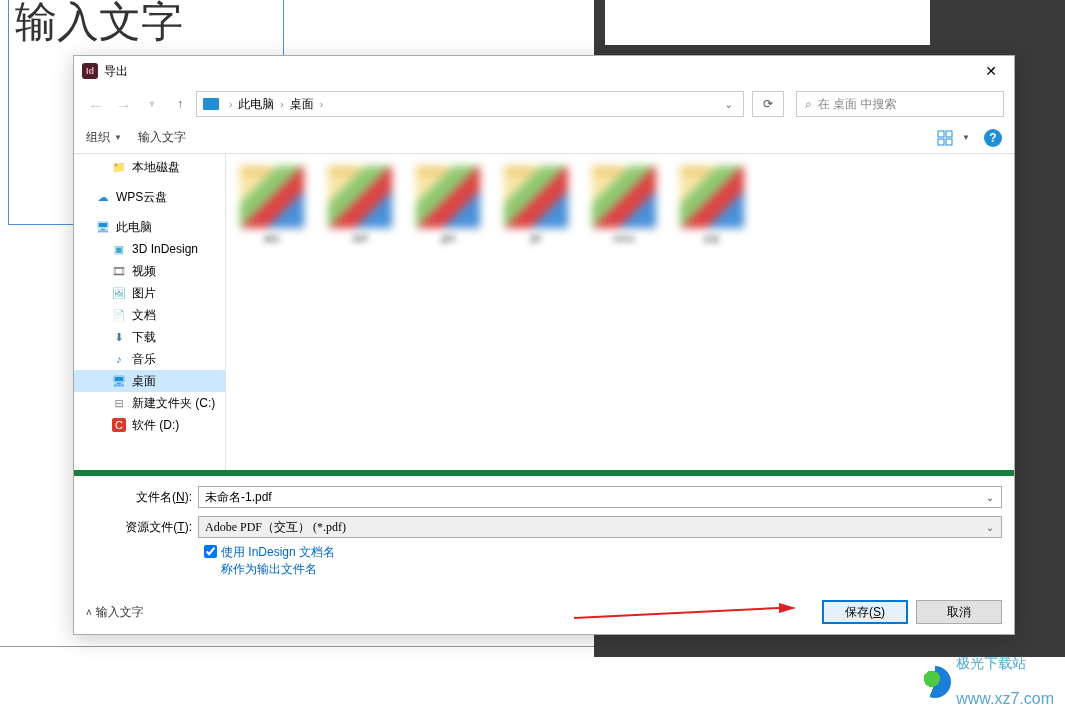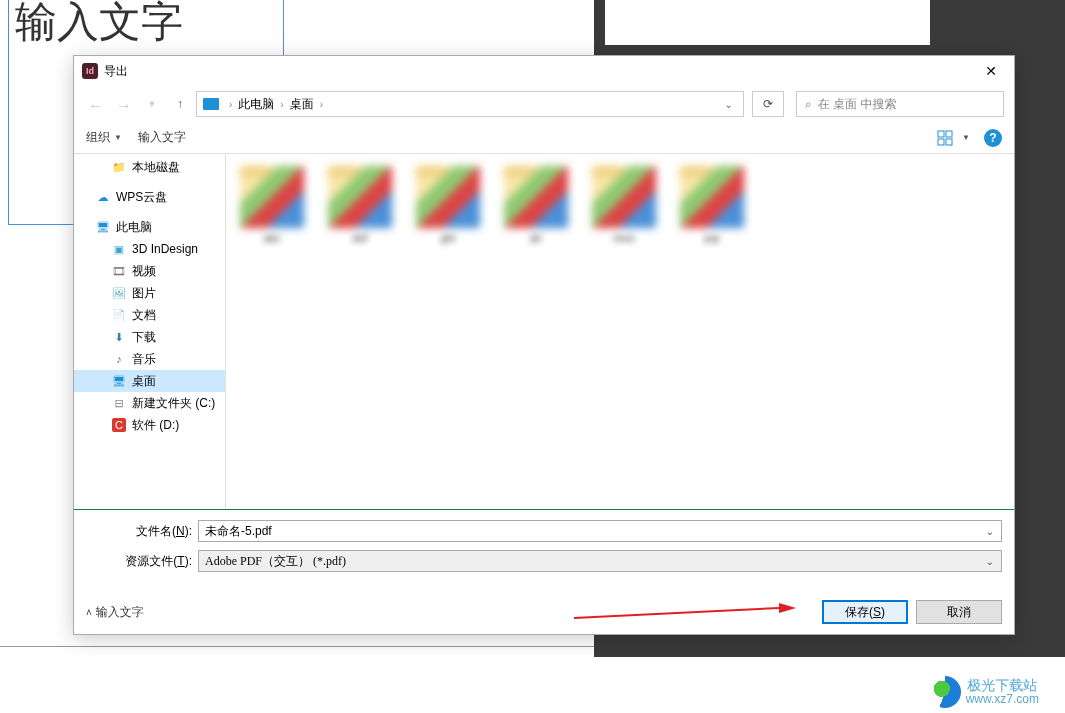--- a/index.html
+++ b/index.html
@@ -55,37 +55,36 @@
   top: 646px;
   left: 0;
   width: 594px;
   height: 67px;
   background: #fff;
   border-top: 1px solid #999;
 }
 .watermark {
   position: absolute;
   bottom: 5px;
-  right: 26px;
+  right: 11px;
   display: flex;
   align-items: center;
   gap: 5px;
   color: #4fa8d8;
   font-size: 14px;
-  text-align: center;
 }
 .watermark .logo-swoosh {
   width: 32px; height: 32px;
   background: radial-gradient(circle at 40% 40%, #4fc93f 30%, transparent 30%),
               conic-gradient(#1b7fd8 0deg 200deg, transparent 200deg);
   border-radius: 50%;
   position: relative;
 }
 .watermark .wm-text { line-height: 1.1; }
-.watermark .wm-url { font-size: 12px; color: #5aa7cc; }
+.watermark .wm-url { font-size: 16px; color: #5aa7cc; margin-top: 19px; }
 
 
 .dialog {
   position: absolute;
   top: 55px;
   left: 73px;
   width: 942px;
   height: 580px;
   background: #fff;
   border: 1px solid #aaa;
@@ -285,21 +284,21 @@
   font-size: 11px;
   margin-top: 4px;
   color: #333;
   filter: blur(3px);
   width: 100%;
   height: 28px;
 }
 
 .bottom-panel {
   padding: 8px 12px 12px 12px;
-  border-top: 1px solid #15803d;
+  border-top: 6px solid #15803d;
 }
 .field-row {
   display: flex;
   align-items: center;
   height: 26px;
   margin-bottom: 4px;
 }
 .field-label {
   width: 112px;
   text-align: right;
@@ -515,31 +514,38 @@
         </div>
     </div>
   </div>
 
   <div class="bottom-panel">
     <div class="field-row">
       <div class="field-label">
         <span>文件名(</span><span class="ul">N</span><span>):</span>
       </div>
       <div class="field-input">
-        <span>未命名-5.pdf</span>
+        <span>未命名-1.pdf</span>
         <span class="combo-arrow">⌄</span>
       </div>
     </div>
     <div class="field-row">
       <div class="field-label">
         <span>资源文件(</span><span class="ul">T</span><span>):</span>
       </div>
       <div class="field-input" style="background:#efefef;font-family:Liberation Serif, serif;">
         <span>Adobe PDF（交互）   (*.pdf)</span>
         <span class="combo-arrow">⌄</span>
+      </div>
+    </div>
+    <div class="checkbox-row">
+      <input type="checkbox" class="cb" checked="" style="">
+      <div class="cb-label">
+        <span>使用 InDesign 文档名</span><br>
+        <span>称作为输出文件名</span>
       </div>
     </div>
   </div>
 
   <div class="button-row">
     <div class="hide-folders">
       <span class="chev">˄</span>
       <span>输入文字</span>
     </div>
     <div class="btn-spacer"></div>

